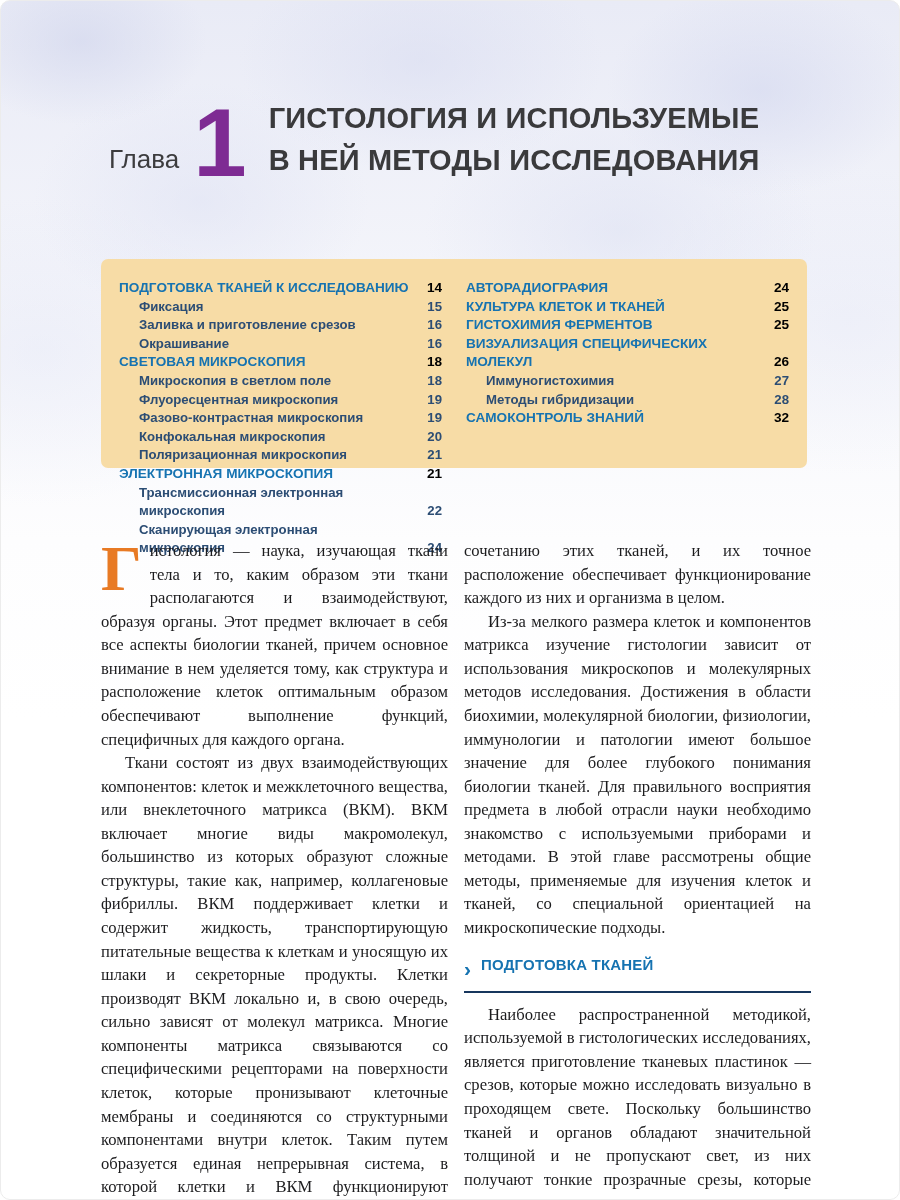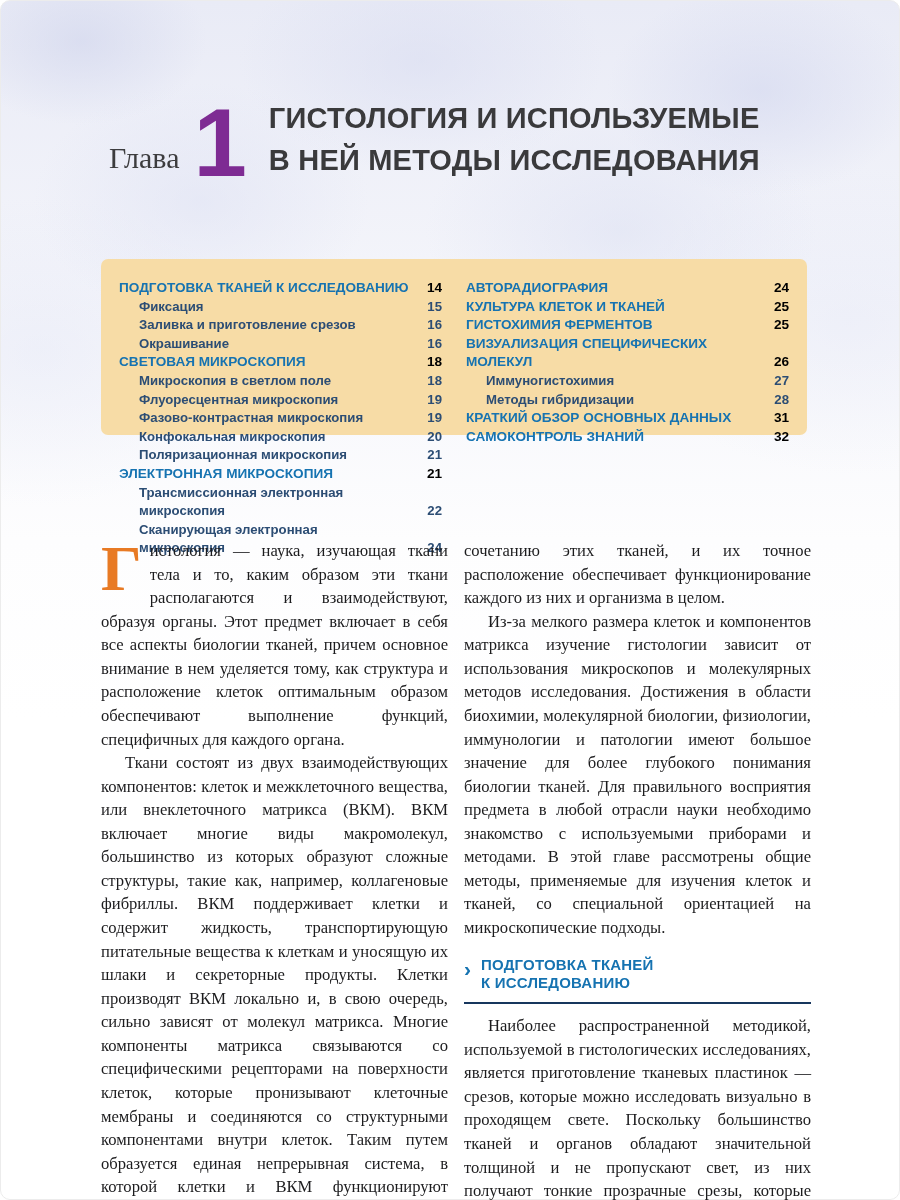--- a/index.html
+++ b/index.html
@@ -31,22 +31,22 @@
   }
 
   
   .chapter-header {
     position: absolute;
     left: 108px; top: 96px;
     display: flex;
     align-items: flex-end;
   }
   .chapter-word {
-    font-family: Liberation Serif, serif;
-    font-size: 30px;
+    font-family: Liberation Sans, sans-serif;
+    font-size: 26px;
     color: #3c3c3e;
     padding-bottom: 6px;
   }
   .chapter-number {
     font-family: "Liberation Sans", sans-serif;
     font-weight: bold;
     font-size: 96px;
     line-height: 0.78;
     color: #7e2b93;
     margin: 0 22px 0 14px;
@@ -58,21 +58,21 @@
     line-height: 1.45;
     color: #3a3a3c;
     letter-spacing: 0.2px;
   }
 
   
   .toc-box {
     position: absolute;
     left: 100px; top: 258px;
     width: 706px;
-    height: 176px;
+    height: 209px;
     background: #f7dca6;
     border-radius: 7px;
     padding: 20px 18px 16px 18px;
     display: flex;
     gap: 24px;
     font-family: "Liberation Sans", sans-serif;
   }
   .toc-col { flex: 1; display: flex; flex-direction: column; }
   .toc-entry {
     display: flex;
@@ -244,24 +244,20 @@
           <span class="toc-label">Иммуногистохимия</span>
           <span class="toc-page">27</span>
         </div>
 
         <div class="toc-entry level-sub">
           <span class="toc-label">Методы гибридизации</span>
           <span class="toc-page">28</span>
         </div>
 
 
-        <div class="toc-entry level-main">
-          <span class="toc-label">КРАТКИЙ ОБЗОР ОСНОВНЫХ ДАННЫХ</span>
-          <span class="toc-page">31</span>
-        </div>
 
         <div class="toc-entry level-main">
           <span class="toc-label">САМОКОНТРОЛЬ ЗНАНИЙ</span>
           <span class="toc-page">32</span>
         </div>
       </div>
   </div>
 
   <div class="body-columns">
 
@@ -277,21 +273,21 @@
     <div class="column">
       <div>
 
           <p class="no-indent-first no-indent">сочетанию этих тканей, и их точное расположение обеспечивает функционирование каждого из них и организма в целом.</p>
 
           <p class="no-indent-first">Из-за мелкого размера клеток и компонентов матрикса изучение гистологии зависит от использования микроскопов и молекулярных методов исследования. Достижения в области биохимии, молекулярной биологии, физиологии, иммунологии и патологии имеют большое значение для более глубокого понимания биологии тканей. Для правильного восприятия предмета в любой отрасли науки необходимо знакомство с используемыми приборами и методами. В этой главе рассмотрены общие методы, применяемые для изучения клеток и тканей, со специальной ориентацией на микроскопические подходы.</p>
         </div>
 
       <div class="section-heading">
         <span class="section-chevron">›</span>
-        <span class="section-title"><span>ПОДГОТОВКА ТКАНЕЙ</span><br><span>К ИССЛЕДОВАНИЮ</span></span>
+        <span class="section-title"><span>ПОДГОТОВКА ТКАНЕЙ</span><br></span>
       </div>
 
       <div>
 
           <p>Наиболее распространенной методикой, используемой в гистологических исследованиях, является приготовление тканевых пластинок — срезов, которые можно исследовать визуально в проходящем свете. Поскольку большинство тканей и органов обладают значительной толщиной и не пропускают свет, из них получают тонкие прозрачные срезы, которые помещают на предметные стекла для микроскопического исследования внутренних структур.</p>
         </div>
     </div>
 
   </div>
 </div>

